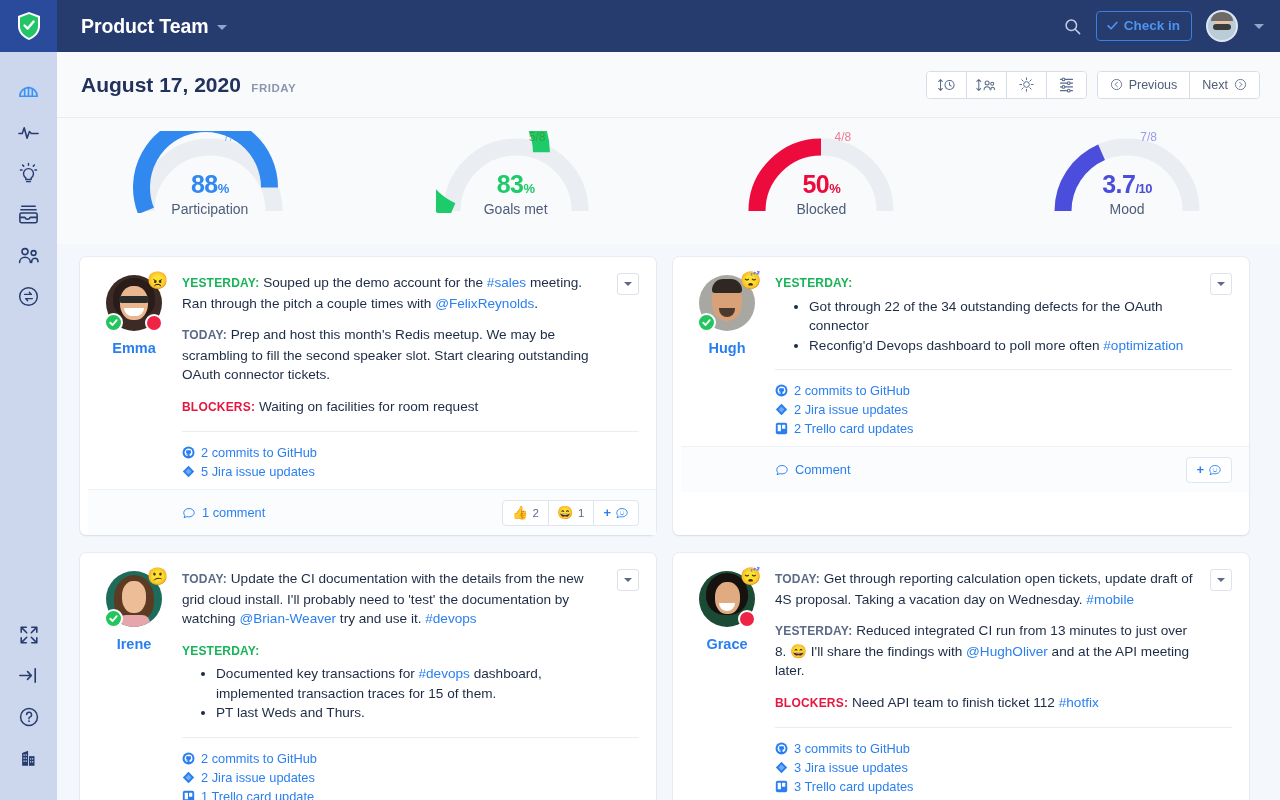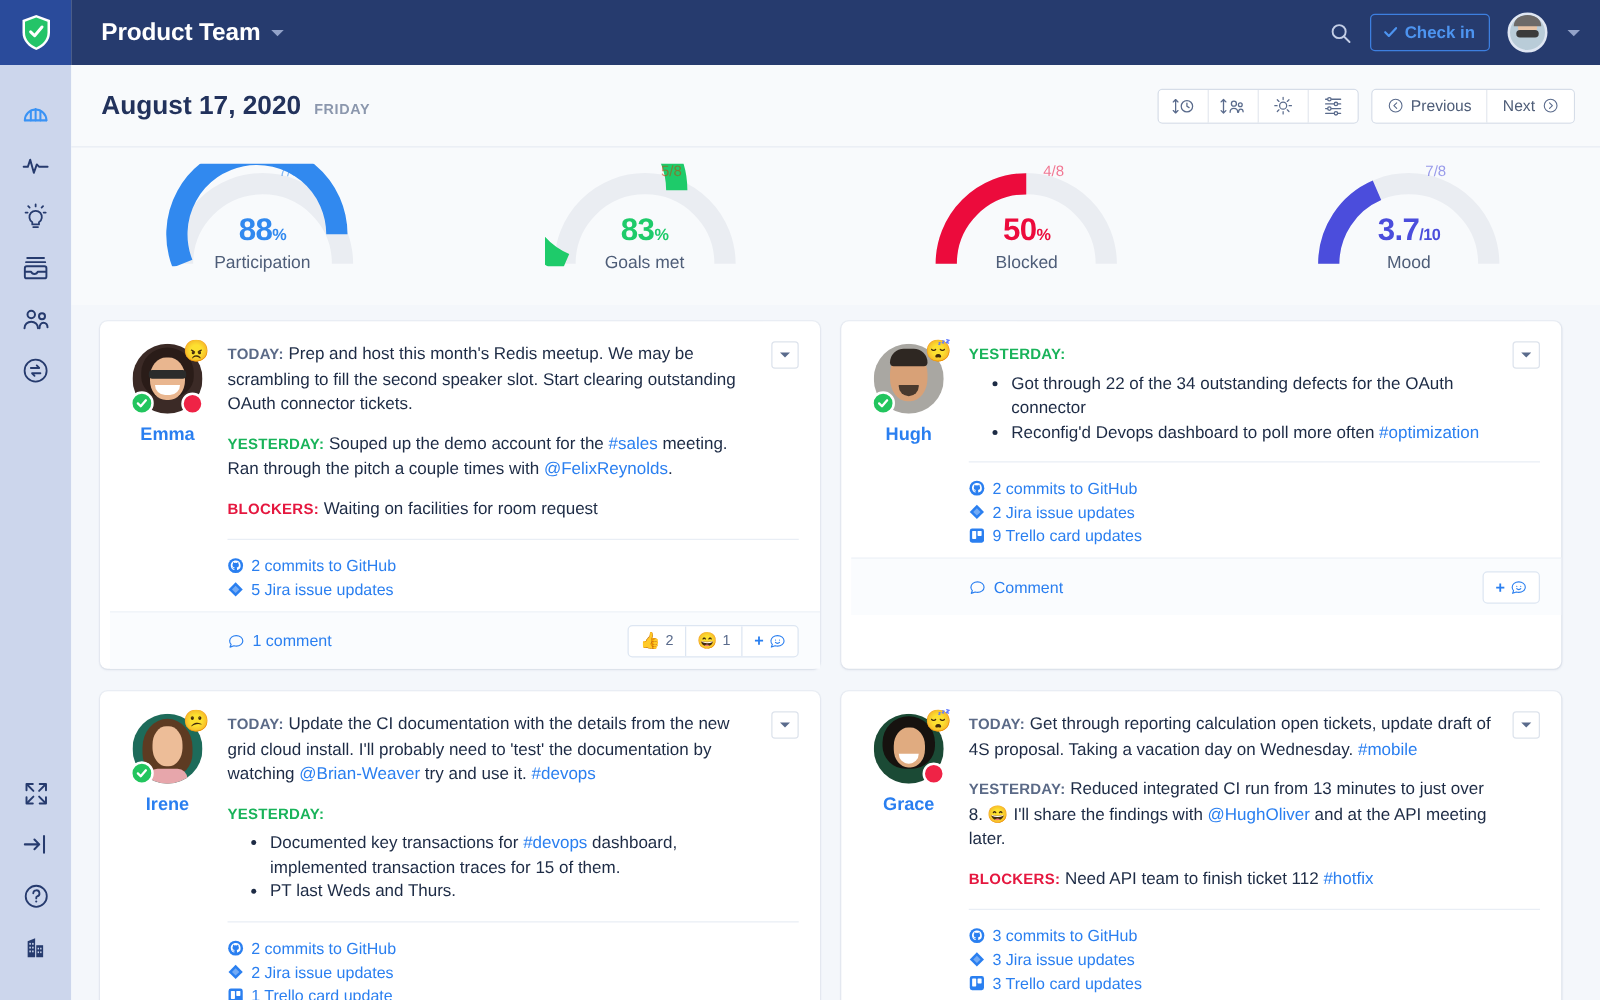--- a/index.html
+++ b/index.html
@@ -389,21 +389,21 @@
     </div>
     <div class="gauge">
     <svg width="160" height="82" viewBox="0 0 160 82">
       <path d="M 16 80 A 64 64 0 1 1 144 80" fill="none" stroke="#eaedf2" stroke-width="17"></path>
       <path d="M 16 80 A 64 64 0 1 1 105.41746500062595 21.263703956225207" fill="none" stroke="#1ecb6a" stroke-width="17"></path>
     </svg>
     <div class="g-val" style="color:#1ecb6a">
       <span>83</span><span class="g-unit">%</span>
     </div>
     <div class="g-label">Goals met</div>
-    <div class="g-frac" style="left:166px;color:#c2410c;opacity:.55">5/8</div>
+    <div class="g-frac" style="left:166px;color:#4d7c0f;opacity:.55">5/8</div>
     </div>
     <div class="gauge">
     <svg width="160" height="82" viewBox="0 0 160 82">
       <path d="M 16 80 A 64 64 0 1 1 144 80" fill="none" stroke="#eaedf2" stroke-width="17"></path>
       <path d="M 16 80 A 64 64 0 0 1 80 16" fill="none" stroke="#ec0b3c" stroke-width="17"></path>
     </svg>
     <div class="g-val" style="color:#ec0b3c">
       <span>50</span><span class="g-unit">%</span>
     </div>
     <div class="g-label">Blocked</div>
@@ -440,22 +440,22 @@
             </svg>
           </div>
         <div class="badge-red"></div>
       </div>
       <div class="av-name">Emma</div>
     </div>
     <div class="card-body">
       <div class="menu-btn">
           <i></i>
         </div>
+      <div class="para"><span class="lbl lbl-yest">YESTERDAY:</span><span> Souped up the demo account for the <span class="link">#sales</span> meeting. Ran through the pitch a couple times with <span class="link">@FelixReynolds</span>.</span></div>
       <div class="para"><span class="lbl lbl-today">TODAY:</span><span> Prep and host this month's Redis meetup. We may be scrambling to fill the second speaker slot. Start clearing outstanding OAuth connector tickets.</span></div>
-      <div class="para"><span class="lbl lbl-yest">YESTERDAY:</span><span> Souped up the demo account for the <span class="link">#sales</span> meeting. Ran through the pitch a couple times with <span class="link">@FelixReynolds</span>.</span></div>
         <div class="para"><span class="lbl lbl-block">BLOCKERS:</span><span> Waiting on facilities for room request</span></div>
       <div class="integrations">
         <div class="int-row">
             <svg width="13" height="13" viewBox="0 0 24 24">
               <circle cx="12" cy="12" r="11" fill="#2a7ff0"></circle>
               <path d="M12 4.6c-4 0-7.2 3.2-7.2 7.2 0 3.2 2 5.9 4.9 6.8.3.1.5-.2.5-.4v-1.4c-2 .4-2.4-.9-2.4-.9-.3-.9-.8-1.1-.8-1.1-.7-.4 0-.4 0-.4.7.1 1.1.8 1.1.8.7 1.1 1.7.8 2.1.6.1-.5.3-.8.5-1-1.6-.2-3.3-.8-3.3-3.6 0-.8.3-1.5.8-2-.1-.2-.3-1 .1-2 0 0 .6-.2 2 .8a7 7 0 0 1 3.6 0c1.4-1 2-.8 2-.8.4 1 .1 1.8.1 2 .5.5.8 1.2.8 2 0 2.8-1.7 3.4-3.3 3.6.3.2.5.7.5 1.4v2c0 .2.1.5.5.4A7.2 7.2 0 0 0 12 4.6z" fill="#fff"></path>
             </svg>
             <span>2 commits to GitHub</span>
           </div>
           <div class="int-row">
@@ -537,21 +537,21 @@
               <path d="M12 6.6 17.4 12 12 17.4 6.6 12z" fill="#fff" opacity=".35"></path>
             </svg>
             <span>2 Jira issue updates</span>
           </div>
           <div class="int-row">
             <svg width="13" height="13" viewBox="0 0 24 24">
               <rect x="1.5" y="1.5" width="21" height="21" rx="3.5" fill="#2a7ff0"></rect>
               <rect x="5" y="5" width="6" height="12" rx="1" fill="#fff"></rect>
               <rect x="13" y="5" width="6" height="7.5" rx="1" fill="#fff"></rect>
             </svg>
-            <span>9 Trello card updates</span>
+            <span>2 Trello card updates</span>
           </div>
       </div>
       <div class="footbar">
         <div class="comment-link">
           <svg width="14" height="14" viewBox="0 0 24 24" fill="none" stroke="#2a7ff0" stroke-width="1.6">
             <path d="M21 11.5c0 4-4 7.2-9 7.2-1.1 0-2.2-.2-3.2-.5L3.5 20l1.4-3.6A6.8 6.8 0 0 1 3 11.5c0-4 4-7.2 9-7.2s9 3.2 9 7.2z" stroke-linejoin="round"></path>
           </svg>
           <span>Comment</span>
         </div>
         <div class="reactions">

